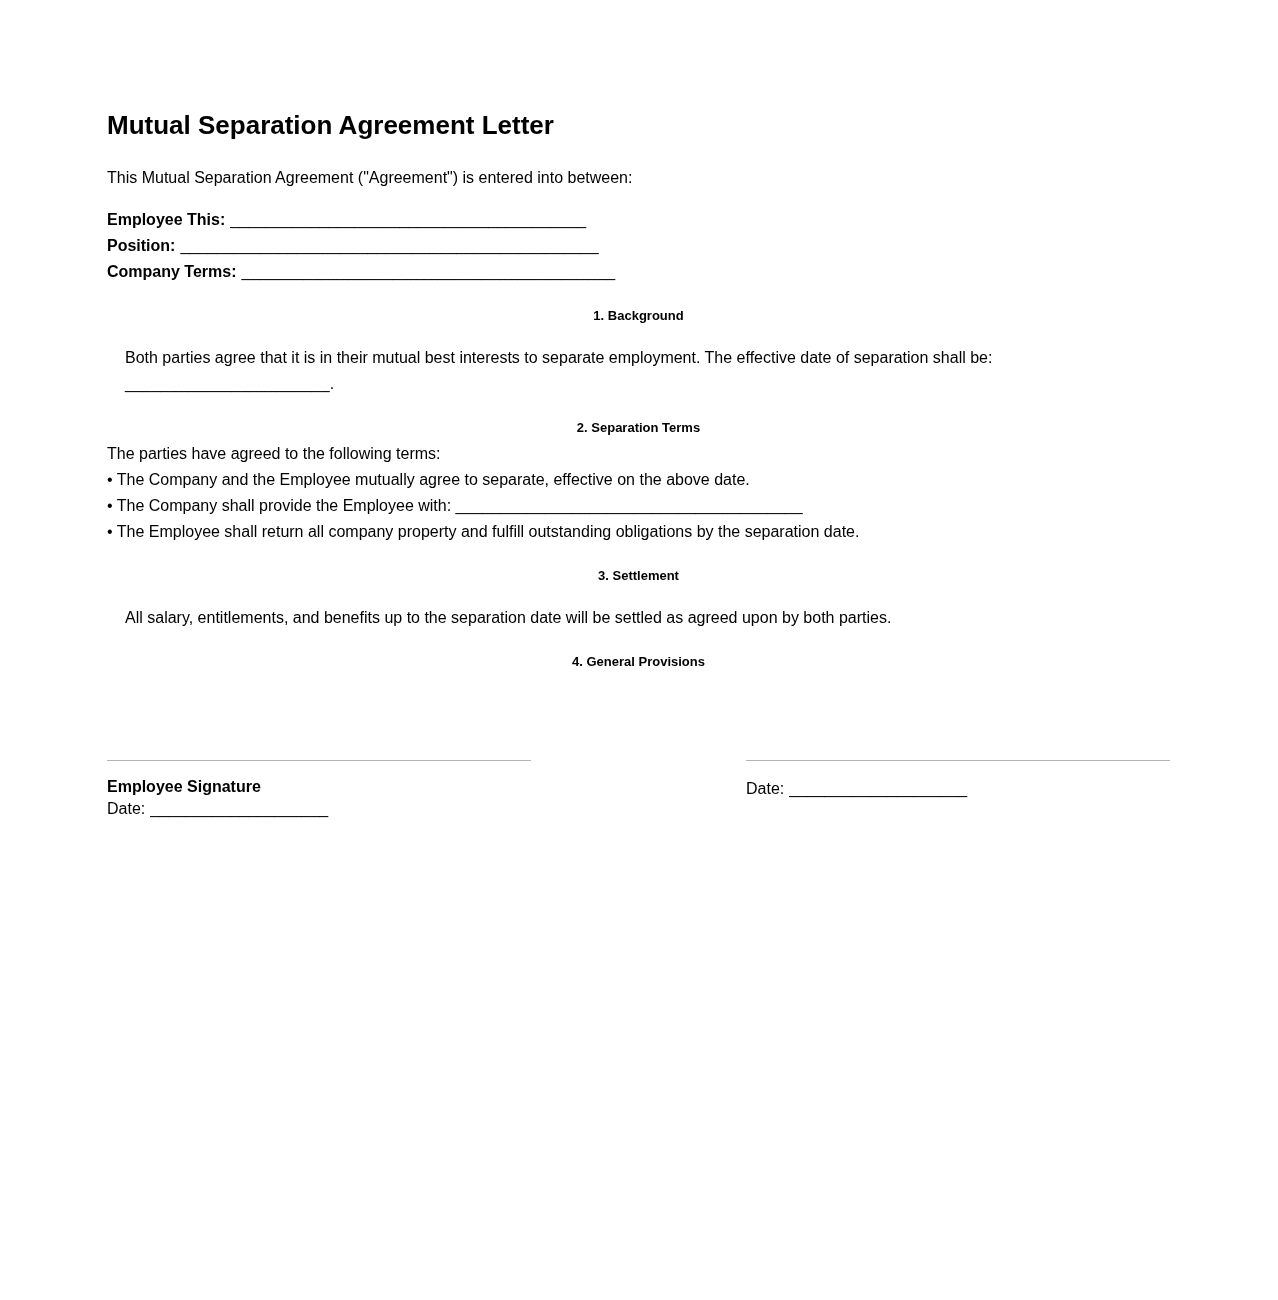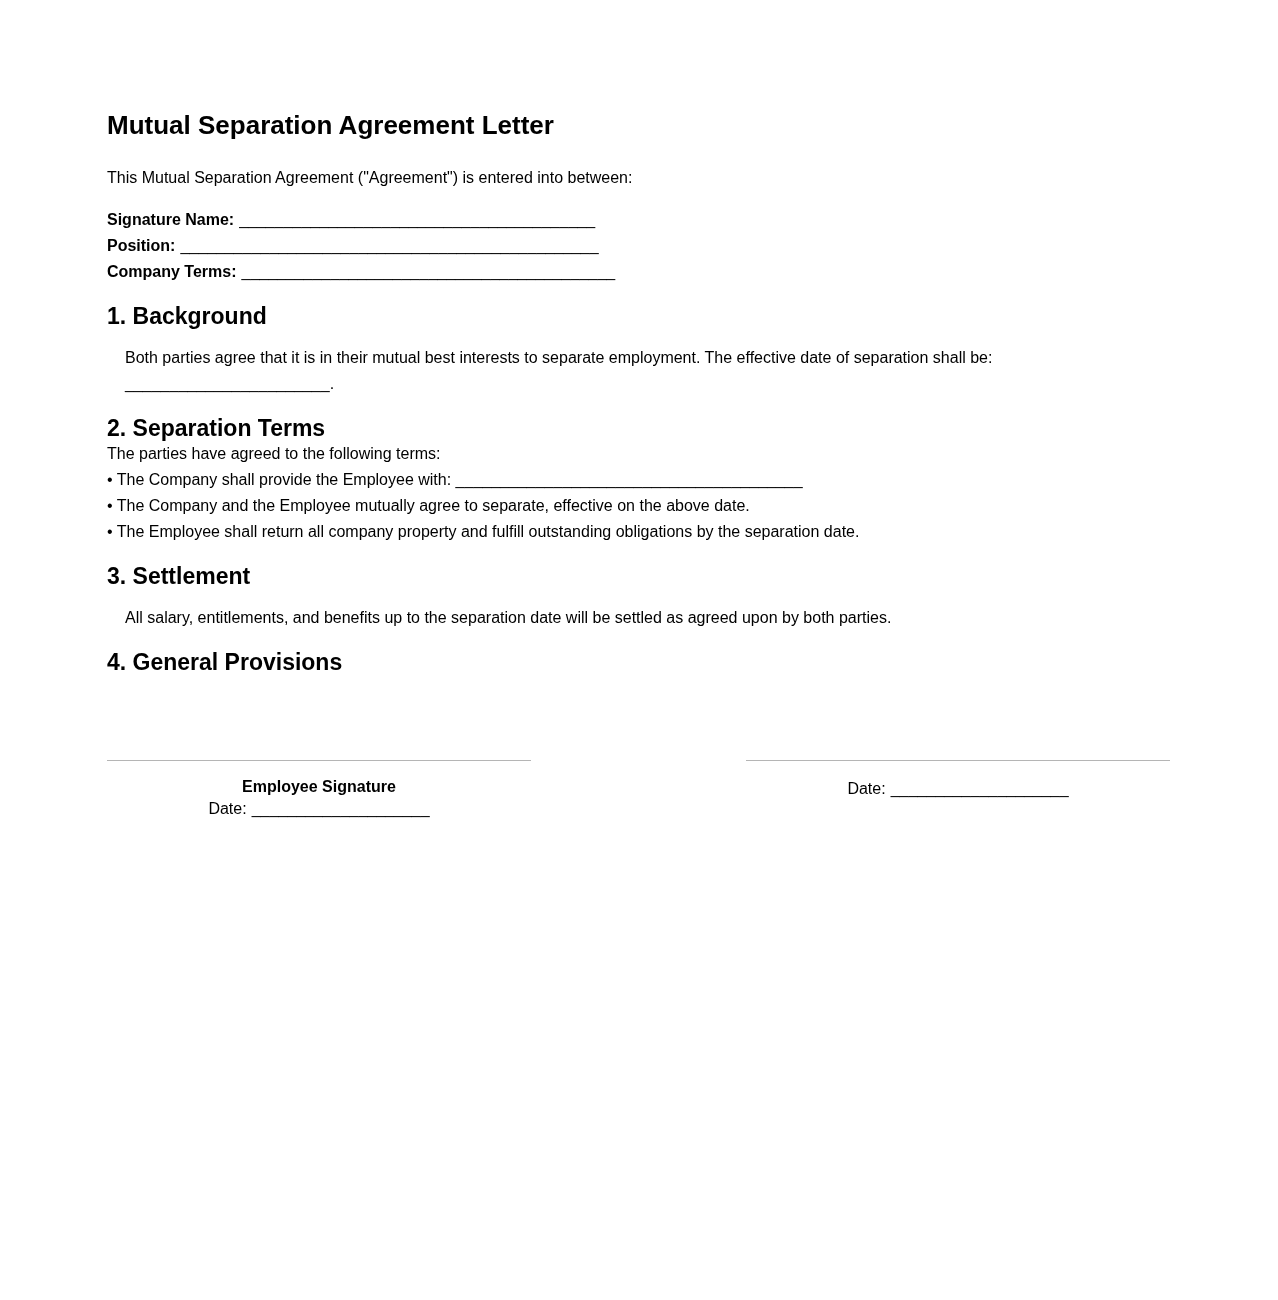--- a/index.html
+++ b/index.html
@@ -36,42 +36,42 @@
   .parties .party {
     line-height: 26px;
     margin: 0;
   }
   .lbl { margin-right: 5px; }
   .blank {
     letter-spacing: 0;
     white-space: nowrap;
   }
   h3.sec-heading {
-    font-size: 23px;
+    font-size: 13px;
     line-height: 22px;
     font-weight: bold;
     margin: 20px 0 0 0;
+    text-align: center;
   }
   .body-para {
     line-height: 26px;
     margin: 18px 0 0 18px;
   }
   .terms-intro {
     line-height: 26px;
     margin: 2px 0 0 0;
   }
   .bullet {
     line-height: 26px;
     margin: 0;
   }
   .signatures {
     margin-top: 87px;
     display: flex;
     justify-content: space-between;
-    text-align: center;
   }
   .sig-block {
     width: 424px;
     border-top: 1px solid #b5b5b5;
     padding-top: 16px;
   }
   .sig-name {
     font-weight: bold;
     font-size: 16px;
     line-height: 20px;
@@ -85,32 +85,32 @@
 <body>
 
 <div class="page">
 
   <h1 class="doc-title">Mutual Separation Agreement Letter</h1>
 
 
   <p class="intro">This Mutual Separation Agreement ("Agreement") is entered into between:</p>
 
   <div class="parties">
-    <p class="party"><strong class="lbl">Signature Name:</strong><span class="blank">________________________________________</span></p>
+    <p class="party"><strong class="lbl">Employee This:</strong><span class="blank">________________________________________</span></p>
     <p class="party"><strong class="lbl">Position:</strong><span class="blank">_______________________________________________</span></p>
     <p class="party"><strong class="lbl">Company Terms:</strong><span class="blank">__________________________________________</span></p>
   </div>
 
   <h3 class="sec-heading">1. Background</h3>
   <p class="body-para">Both parties agree that it is in their mutual best interests to separate employment. The effective date of separation shall be: _______________________.</p>
 
   <h3 class="sec-heading">2. Separation Terms</h3>
   <p class="terms-intro">The parties have agreed to the following terms:</p>
+  <p class="bullet">• The Company and the Employee mutually agree to separate, effective on the above date.</p>
   <p class="bullet">• The Company shall provide the Employee with: _______________________________________</p>
-  <p class="bullet">• The Company and the Employee mutually agree to separate, effective on the above date.</p>
   <p class="bullet">• The Employee shall return all company property and fulfill outstanding obligations by the separation date.</p>
 
   <h3 class="sec-heading">3. Settlement</h3>
   <p class="body-para">All salary, entitlements, and benefits up to the separation date will be settled as agreed upon by both parties.</p>
 
   <h3 class="sec-heading">4. General Provisions</h3>
 
   <div class="signatures">
     <div class="sig-block">
       <div class="sig-name">Employee Signature</div>

